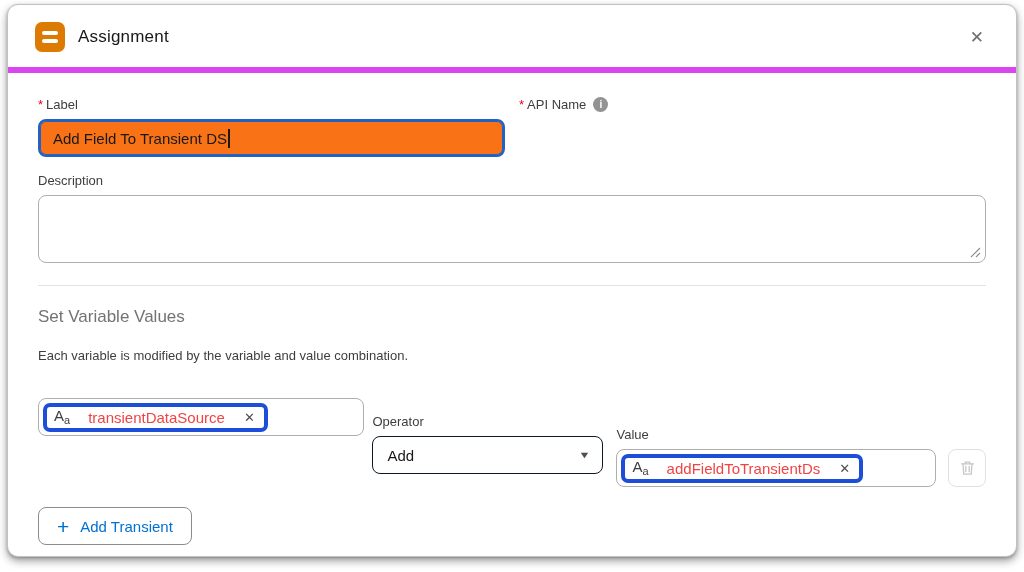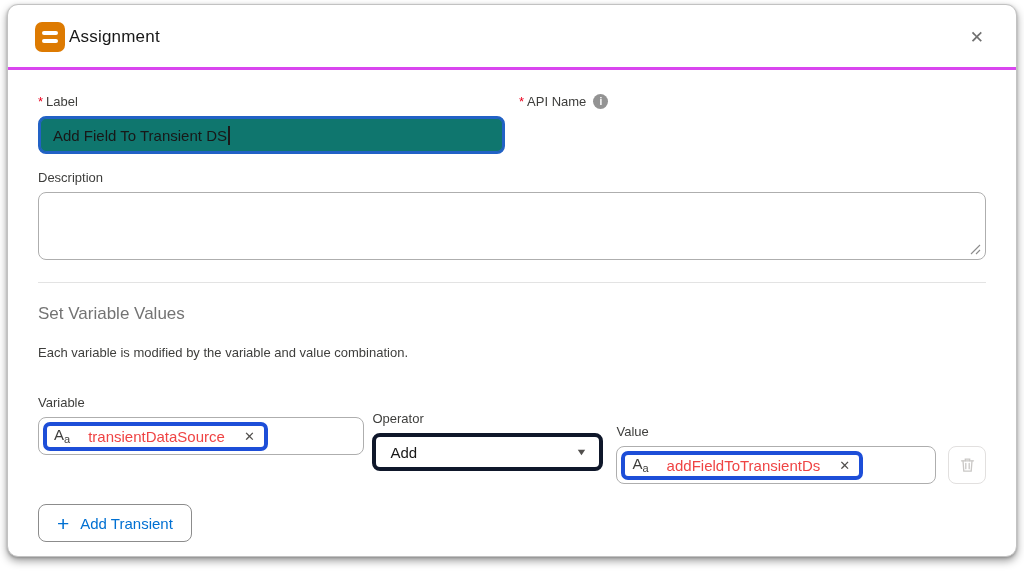--- a/index.html
+++ b/index.html
@@ -7,22 +7,22 @@
 
   .window {
     position:absolute; left:7px; top:4px; width:1010px; height:553px;
     background:#fff; border:1px solid #c2c2c2; border-radius:11px;
     box-shadow:0 4px 8px rgba(0,0,0,.38), 0 1px 3px rgba(0,0,0,.22);
     overflow:hidden;
   }
 
   
   .header {
-    display:flex; align-items:center; gap:4px;
-    padding:17px 26px 15px 27px; border-bottom:3px solid #d946ef;
+    display:flex; align-items:center; gap:13px;
+    padding:17px 26px 15px 27px; border-bottom:6px solid #d946ef;
   }
   .app-icon {
     width:30px; height:30px; border-radius:7px; background:#DD7A01;
     display:flex; flex-direction:column; align-items:center; justify-content:center; gap:4px;
     flex:none;
   }
   .app-icon .bar { width:16px; height:4px; border-radius:2px; background:#fff; }
   .title { font-size:17px; color:#181818; letter-spacing:.2px; }
   .close-btn {
     margin-left:auto; background:none; border:none; cursor:pointer;
@@ -40,21 +40,21 @@
   }
   .req { color:#ea001e; margin-right:3px; font-size:13px; }
   .info-icon {
     width:15px; height:15px; border-radius:50%; background:#939393; color:#fff;
     font-size:10px; font-weight:bold; font-style:normal;
     display:inline-flex; align-items:center; justify-content:center;
     margin-left:7px; cursor:pointer;
   }
 
   .input {
-    height:38px; border:1px solid #aeaeae; border-radius:8px; background:#0f766e;
+    height:38px; border:1px solid #aeaeae; border-radius:8px; background:#f97316;
     display:flex; align-items:center; padding:4px 13px; font-size:15px; color:#181818;
     white-space:nowrap; overflow:hidden;
   }
   .input.focused { border:2px solid #2262c6; box-shadow:0 0 0 1px #2262c6 inset; }
   .caret { width:2px; height:19px; background:#1a1a1a; margin-left:1px; flex:none; }
 
   .textarea {
     height:68px; border:1px solid #aeaeae; border-radius:8px; background:#fff;
     position:relative; margin-top:0;
   }
@@ -80,21 +80,21 @@
     display:inline-flex; align-items:center; gap:18px;
     height:29px; border:4px solid #1d4ed8; border-radius:7px;
     padding:0 9px 0 7px; background:#fff; cursor:pointer; max-width:100%;
   }
   .aa { color:#3e3e3c; font-size:15px; line-height:1; flex:none; }
   .aa .sub { font-size:11px; vertical-align:-3px; }
   .pill-text { color:#ef4444; font-size:15px; white-space:nowrap; }
   .pill-x { color:#514f4d; font-size:13px; margin-left:1px; cursor:pointer; line-height:1; }
 
   .select {
-    height:38px; border:4px solid #0f172a; border-radius:8px; background:#fff;
+    height:38px; border:1px solid #0f172a; border-radius:8px; background:#fff;
     display:flex; align-items:center; justify-content:space-between;
     padding:0 14px; font-size:15px; color:#181818; cursor:pointer;
   }
   .chevron { font-size:9px; color:#514f4d; transform:scaleX(1.4); }
 
   .trash-btn {
     width:38px; height:38px; border:1px solid #e2e0df; border-radius:8px;
     background:#fff; display:flex; align-items:center; justify-content:center;
     cursor:default;
   }
@@ -162,21 +162,20 @@
 
     <hr class="section-divider">
 
     <div class="section-title">Set Variable Values</div>
     <div class="section-sub">Each variable is modified by the variable and value combination.</div>
 
     
     <div class="assign-row">
 
       <div class="col-variable">
-        <div class="field-label">Variable</div>
         <div class="combobox">
           <span class="pill">
             <span class="aa"><span>A</span><span class="sub">a</span></span>
             <span class="pill-text">transientDataSource</span>
             <span class="pill-x">✕</span>
           </span>
         </div>
       </div>
 
       <div class="col-operator">

